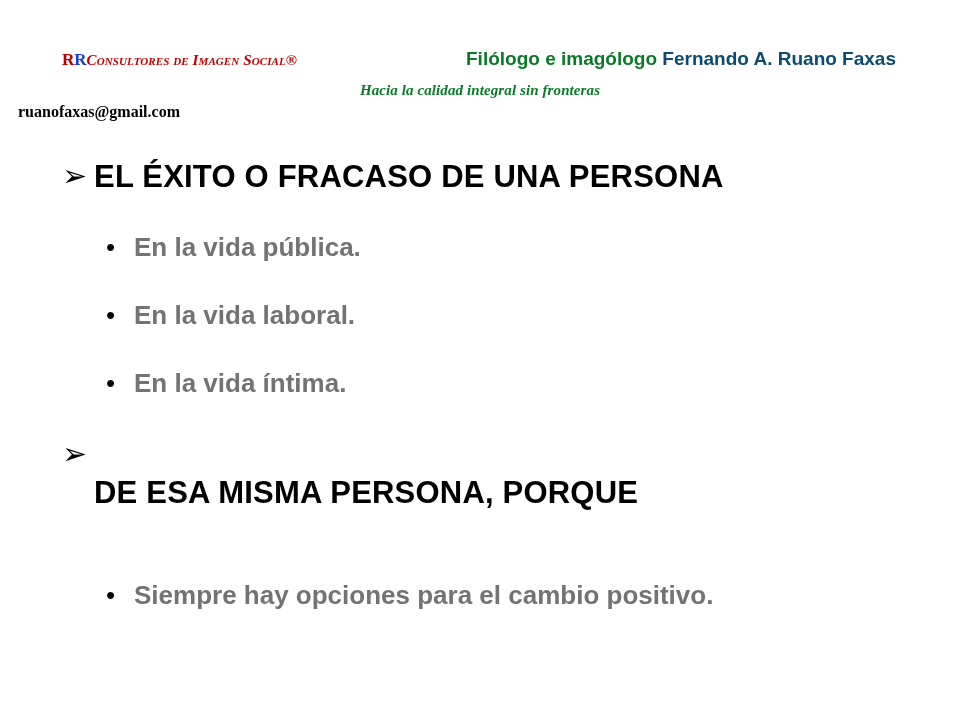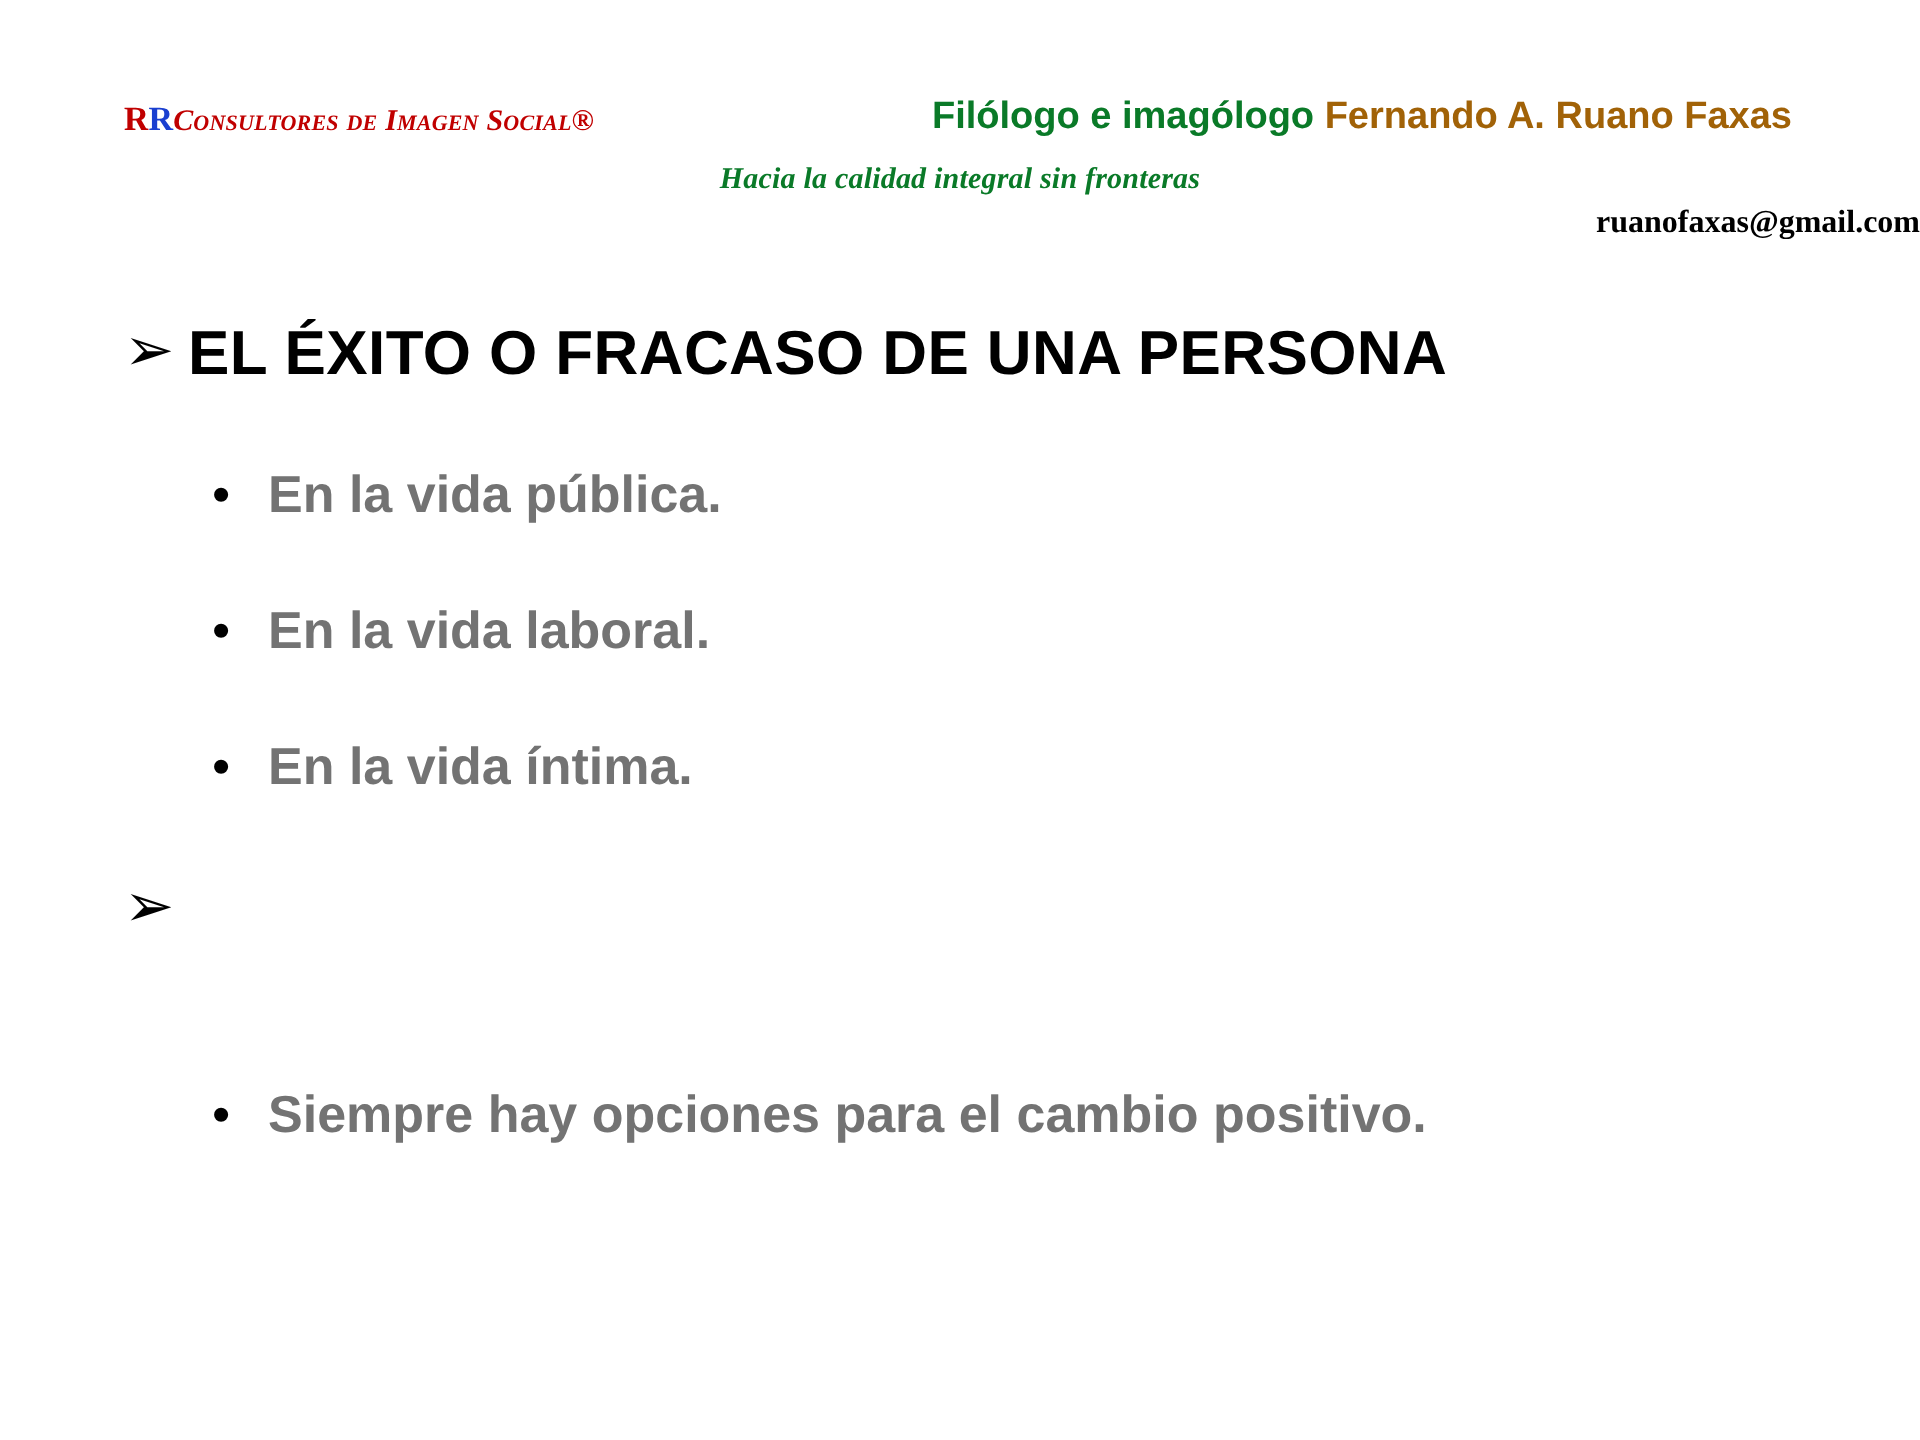--- a/index.html
+++ b/index.html
@@ -68,35 +68,35 @@
     white-space: nowrap;
     font-size: 19px;
     font-weight: bold;
     color: #000000;
   }
   .author-line .job {
     color: #0a7a28;
   }
   .author-line .name {
     font-style: normal;
-    color: #a16207;
+    color: #0c4a6e;
   }
   .tagline {
     margin-top: 6px;
     text-align: center;
     font-family: "Liberation Serif", serif;
     font-size: 15px;
     font-weight: bold;
     font-style: italic;
     color: #0a7a28;
     letter-spacing: 0.1px;
   }
   .email {
     margin-top: 4px;
-    text-align: right;
+    text-align: left;
     font-family: "Liberation Serif", serif;
     font-size: 16px;
     font-weight: bold;
     color: #000000;
     padding-left: 18px;
   }
 
   
   .content {
     position: absolute;
@@ -187,20 +187,21 @@
       <span class="dot">•</span>
       <span class="text">En la vida íntima.</span>
     </div>
 
     <div class="block-gap-a"></div>
 
     <div class="lvl1">
       <span class="marker">➢</span>
       <span class="text">
         <br>
+        <span>DE ESA MISMA PERSONA, PORQUE</span>
       </span>
     </div>
 
     <div class="block-gap-b"></div>
 
     <div class="lvl2">
       <span class="dot">•</span>
       <span class="text">Siempre hay opciones para el cambio positivo.</span>
     </div>
 

